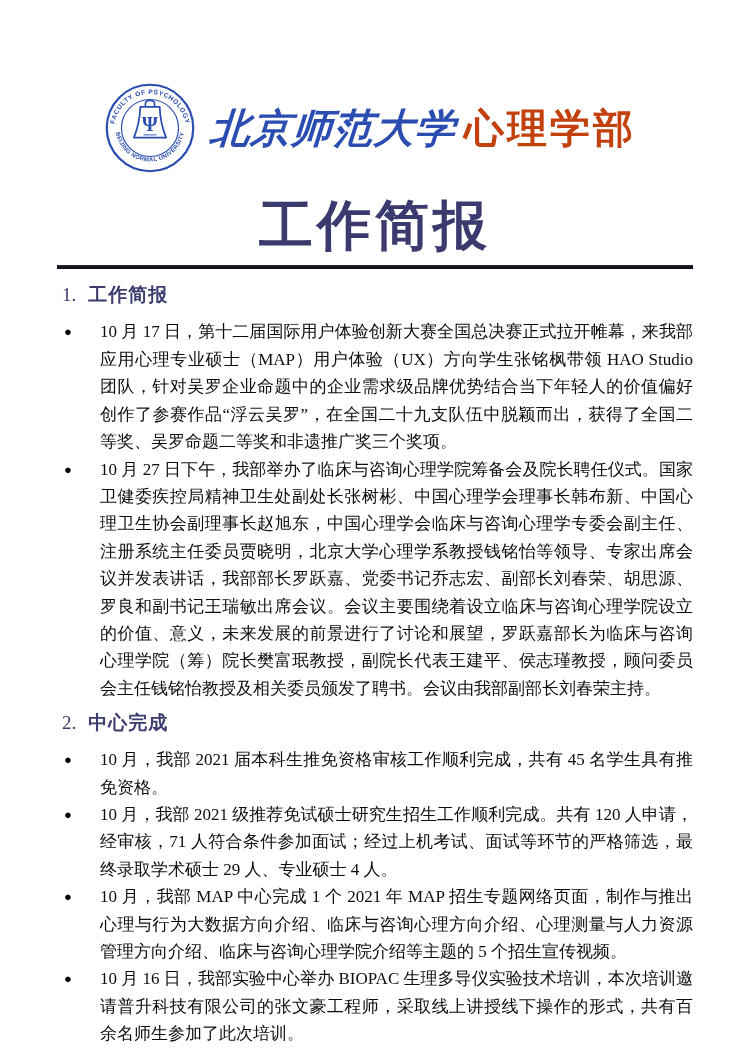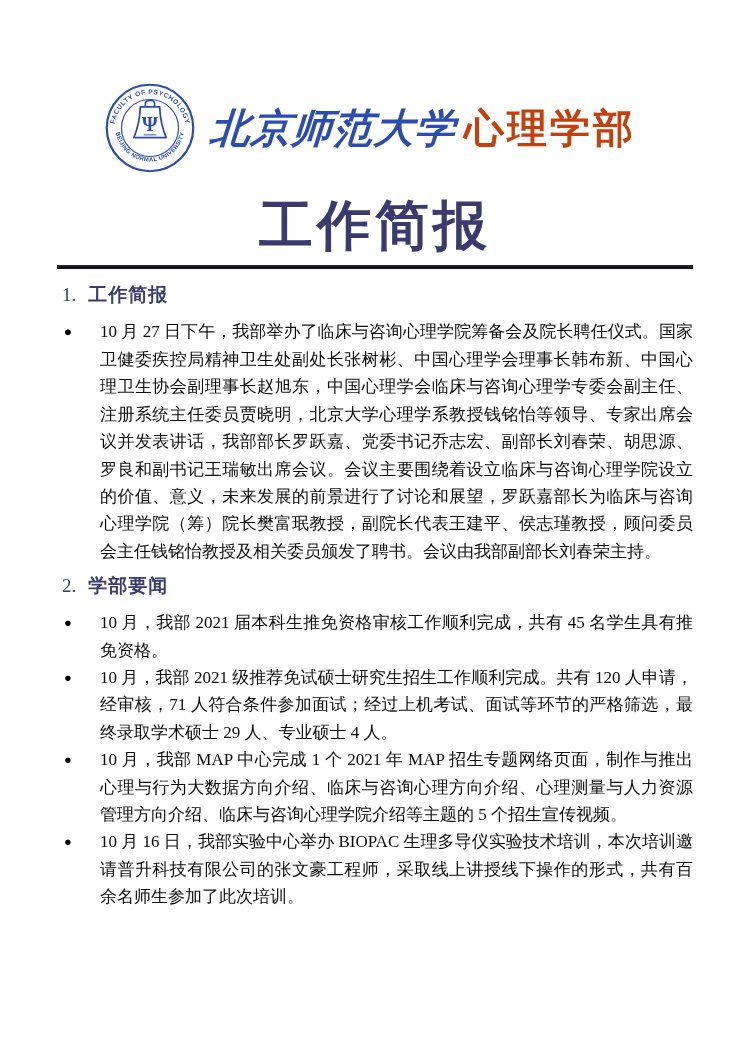--- a/index.html
+++ b/index.html
@@ -151,28 +151,28 @@
 
   <div class="head-rule"></div>
 
   <div class="sections">
       <section>
         <div class="sec-heading">
           <span class="sec-num">1.</span>
           <span>工作简报</span>
         </div>
         <ul class="bulletin-list">
-          <li><span class="bullet">●</span></li>
+          <li><span class="bullet">●</span><span>10 月 17 日，第十二届国际用户体验创新大赛全国总决赛正式拉开帷幕，来我部应用心理专业硕士（MAP）用户体验（UX）方向学生张铭枫带领 HAO Studio 团队，针对吴罗企业命题中的企业需求级品牌优势结合当下年轻人的价值偏好创作了参赛作品“浮云吴罗”，在全国二十九支队伍中脱颖而出，获得了全国二等奖、吴罗命题二等奖和非遗推广奖三个奖项。</span></li>
           <li><span class="bullet">●</span><span>10 月 27 日下午，我部举办了临床与咨询心理学院筹备会及院长聘任仪式。国家卫健委疾控局精神卫生处副处长张树彬、中国心理学会理事长韩布新、中国心理卫生协会副理事长赵旭东，中国心理学会临床与咨询心理学专委会副主任、注册系统主任委员贾晓明，北京大学心理学系教授钱铭怡等领导、专家出席会议并发表讲话，我部部长罗跃嘉、党委书记乔志宏、副部长刘春荣、胡思源、罗良和副书记王瑞敏出席会议。会议主要围绕着设立临床与咨询心理学院设立的价值、意义，未来发展的前景进行了讨论和展望，罗跃嘉部长为临床与咨询心理学院（筹）院长樊富珉教授，副院长代表王建平、侯志瑾教授，顾问委员会主任钱铭怡教授及相关委员颁发了聘书。会议由我部副部长刘春荣主持。</span></li>
         </ul>
       </section>
       <section>
         <div class="sec-heading">
           <span class="sec-num">2.</span>
-          <span>学部要闻</span>
+          <span>中心完成</span>
         </div>
         <ul class="bulletin-list">
           <li><span class="bullet">●</span><span>10 月，我部 2021 届本科生推免资格审核工作顺利完成，共有 45 名学生具有推免资格。</span></li>
           <li><span class="bullet">●</span><span>10 月，我部 2021 级推荐免试硕士研究生招生工作顺利完成。共有 120 人申请，经审核，71 人符合条件参加面试；经过上机考试、面试等环节的严格筛选，最终录取学术硕士 29 人、专业硕士 4 人。</span></li>
           <li><span class="bullet">●</span><span>10 月，我部 MAP 中心完成 1 个 2021 年 MAP 招生专题网络页面，制作与推出心理与行为大数据方向介绍、临床与咨询心理方向介绍、心理测量与人力资源管理方向介绍、临床与咨询心理学院介绍等主题的 5 个招生宣传视频。</span></li>
           <li><span class="bullet">●</span><span>10 月 16 日，我部实验中心举办 BIOPAC 生理多导仪实验技术培训，本次培训邀请普升科技有限公司的张文豪工程师，采取线上讲授线下操作的形式，共有百余名师生参加了此次培训。</span></li>
         </ul>
       </section>
     </div>
 

